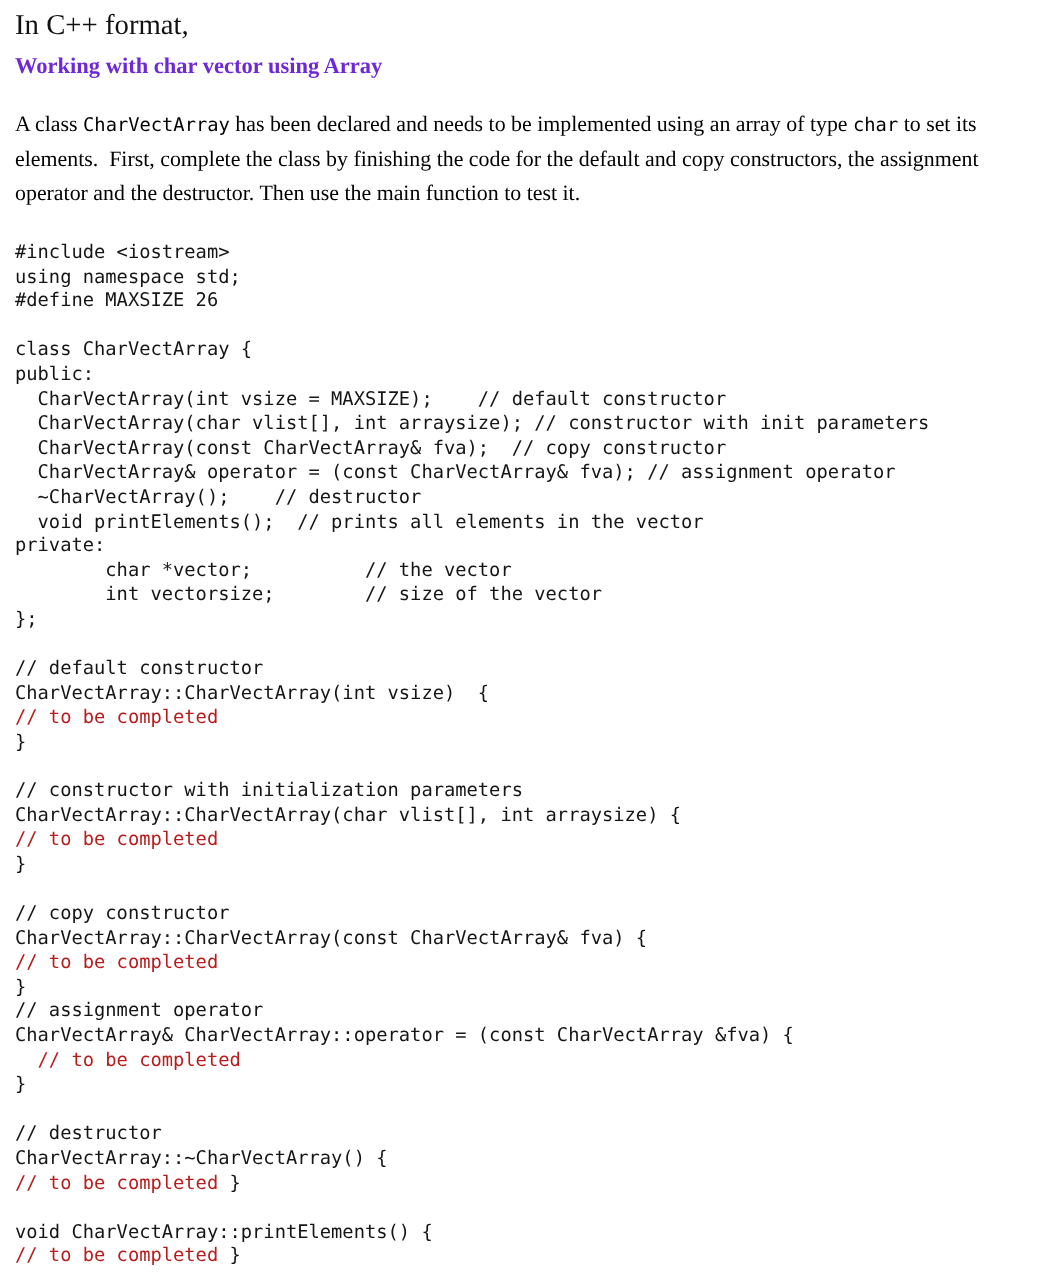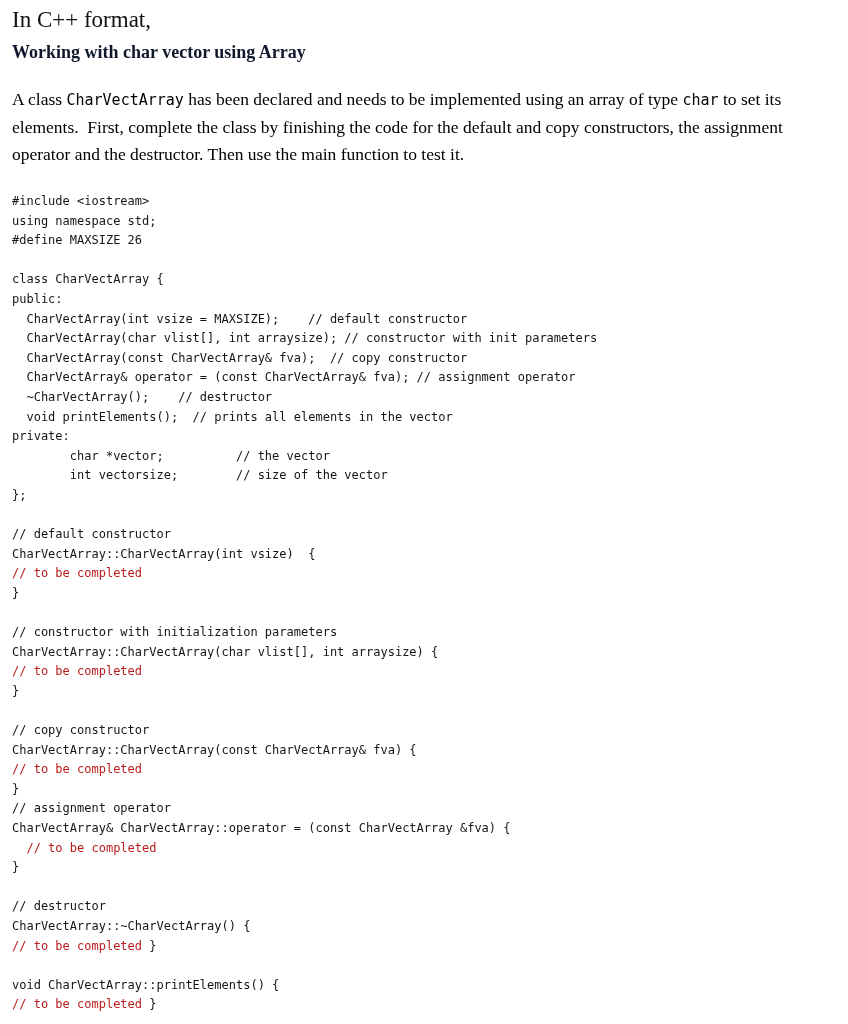--- a/index.html
+++ b/index.html
@@ -24,38 +24,38 @@
     line-height: 28px;
     margin: 0;
     color: #111111;
   }
   .subtitle {
     font-family: "Liberation Serif", serif;
     font-size: 18px;
     font-weight: 700;
     line-height: 22px;
     margin: 7px 0 0 0;
-    color: #0f172a;
+    color: #6d28d9;
   }
   .intro {
     font-family: "Liberation Serif", serif;
     font-size: 17.5px;
     line-height: 27px;
     margin: 23px 0 0 0;
     max-width: 832px;
     white-space: pre-wrap;
     color: #000000;
   }
   .intro .mono {
     font-family: "DejaVu Sans Mono", monospace;
     font-size: 15px;
   }
   .code {
     font-family: "DejaVu Sans Mono", monospace;
-    font-size: 12px;
+    font-size: 15px;
     line-height: 19.6px;
     margin-top: 24px;
     white-space: pre;
     color: #151515;
   }
   .code .line {
     min-height: 19.6px;
   }
   .code .green {
     color: #b91c1c;

